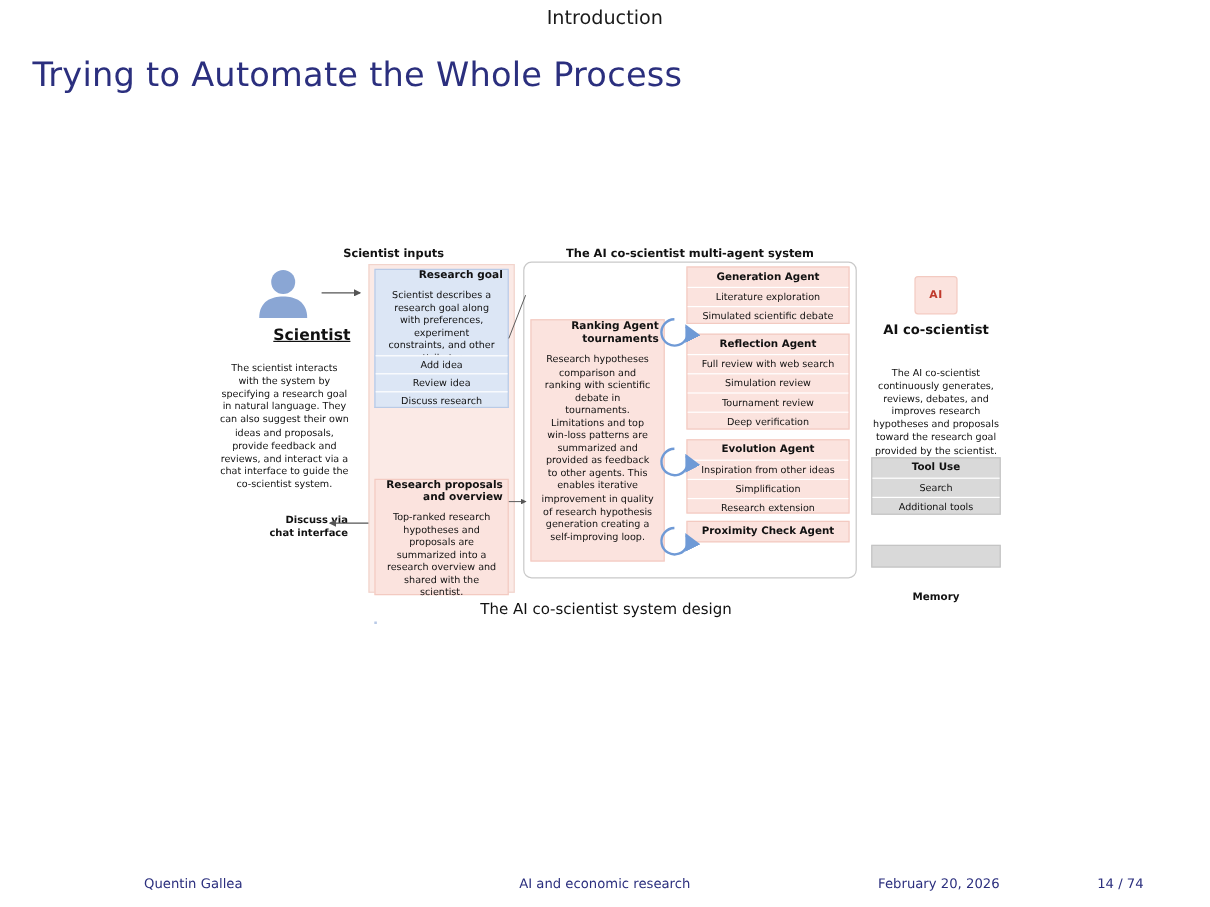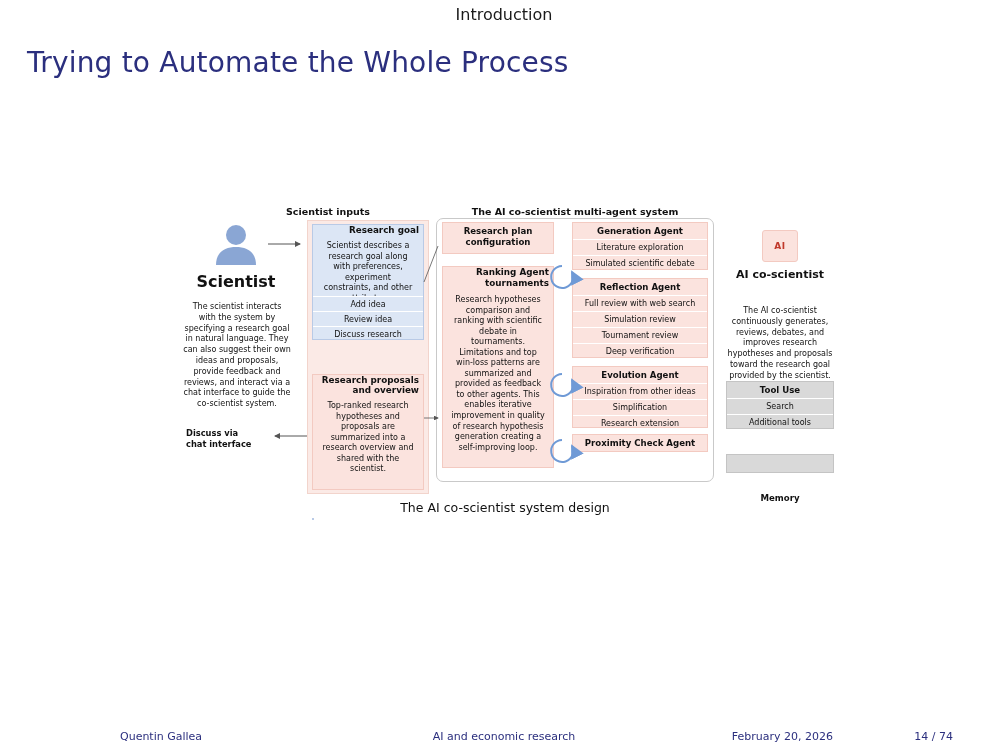--- a/index.html
+++ b/index.html
@@ -121,37 +121,38 @@
   }
   .list-row {
     font-size: 8px;
     text-align: center;
     color: #111;
     padding: 2.5px 2px;
     border-top: 1px solid #ffffff;
   }
   .scientist-label {
     position: absolute;
-    font-size: 16px;
-    font-weight: bold;
-    text-align: center;
-    color: #111;
+    font-size: 13px;
+    font-weight: bold;
+    text-align: right;
+    color: #111;
+    text-decoration: underline;
   }
   .scientist-desc {
     position: absolute;
     font-size: 8px;
     line-height: 1.35;
     text-align: center;
     color: #111;
   }
   .discuss-label {
     position: absolute;
     font-size: 8.3px;
     font-weight: bold;
-    text-align: left;
+    text-align: right;
     color: #111;
     line-height: 1.3;
   }
   .co-sci-label {
     position: absolute;
     font-size: 11px;
     font-weight: bold;
     text-align: center;
     color: #111;
   }
@@ -211,30 +212,27 @@
     <div class="box-title">Research goal</div>
     <div class="body-text">Scientist describes a research goal along with preferences, experiment constraints, and other attributes.</div>
   </div>
   <div class="panel blue-box" style="left:132px; top:322px; width:0; height:0;"></div>
   <div class="panel blue-box" style="left:132px; top:100px; width:112px; height:44px; border-top:none;">
     <div class="list-row">Add idea</div>
     <div class="list-row">Review idea</div>
     <div class="list-row">Discuss research</div>
   </div>
 
-  <div class="panel pink-box" style="left:132px; top:178px; width:112px; height:116px;">
+  <div class="panel pink-box" style="left:132px; top:203px; width:112px; height:97px;">
     <div class="box-title">Research proposals and overview</div>
     <div class="body-text">Top-ranked research hypotheses and proposals are summarized into a research overview and shared with the scientist.</div>
   </div>
 
   <div class="panel" style="left:256px; top:22px; width:278px; height:264px; border:1px solid #c9c9c9; border-radius:7px;"></div>
 
-  <div class="panel pink-box" style="left:262px; top:26px; width:112px; height:32px;">
-    <div class="agent-title" style="line-height:1.25;">Research plan configuration</div>
-  </div>
 
   <div class="panel pink-box" style="left:262px; top:70px; width:112px; height:202px;">
     <div class="box-title" style="line-height:1.25;">Ranking Agent tournaments</div>
     <div class="body-text">Research hypotheses comparison and ranking with scientific debate in tournaments. Limitations and top win-loss patterns are summarized and provided as feedback to other agents. This enables iterative improvement in quality of research hypothesis generation creating a self-improving  loop.</div>
   </div>
 
   <div class="panel pink-box" style="left:392px; top:26px; width:136px; height:48px;">
     <div class="agent-title">Generation Agent</div>
     <div class="agent-row">Literature exploration</div>
     <div class="agent-row">Simulated scientific debate</div>

